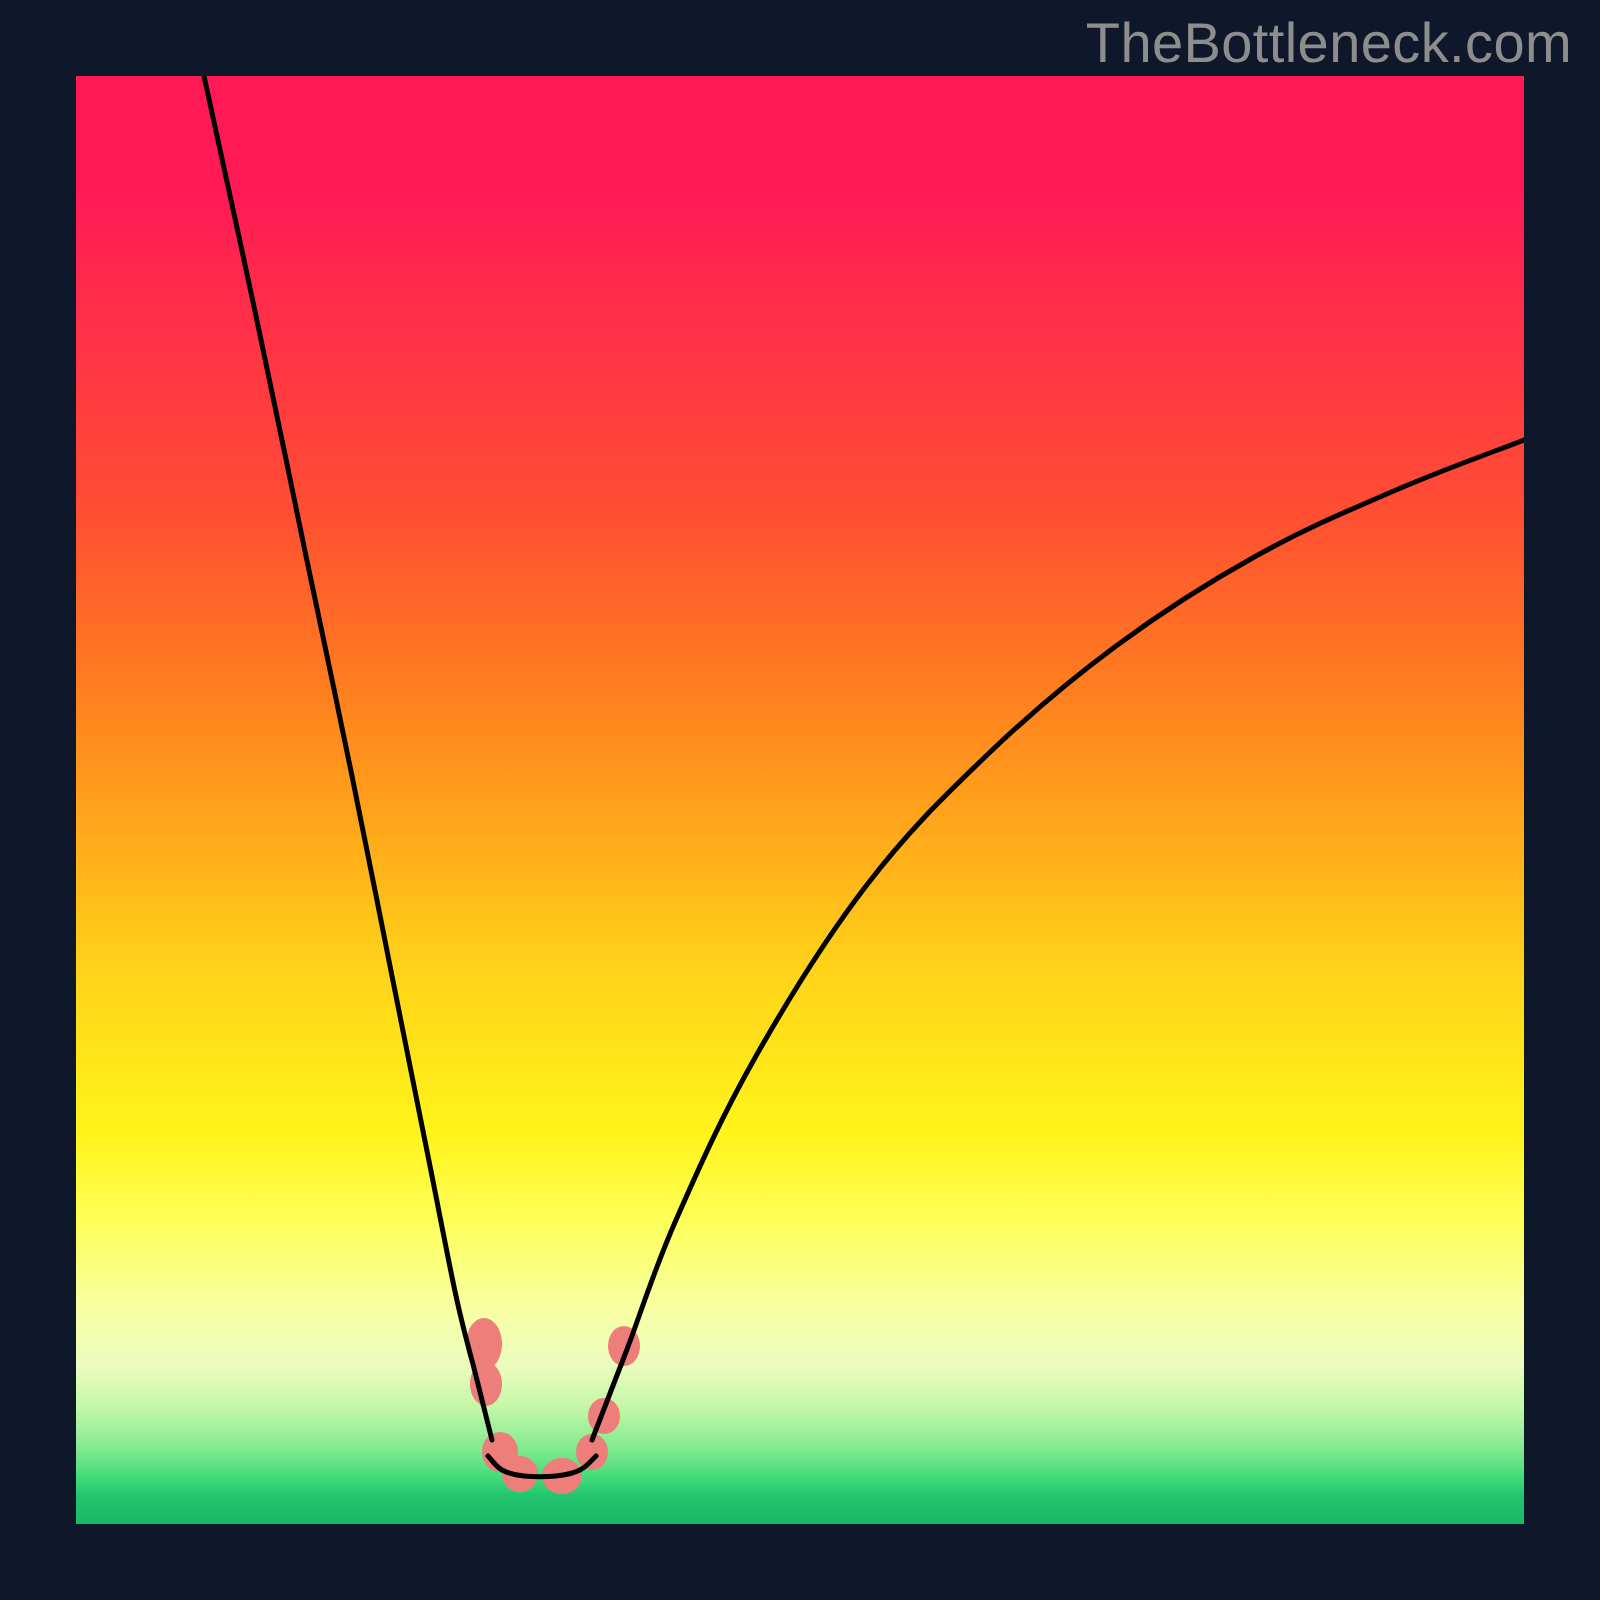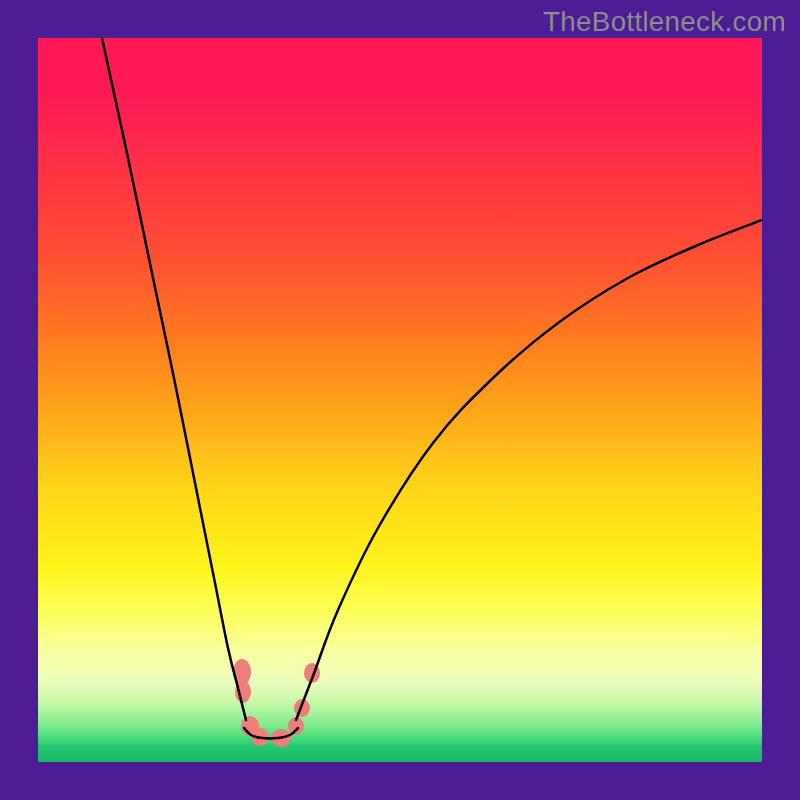--- a/index.html
+++ b/index.html
@@ -9,21 +9,21 @@
     height: 800px;
     background: #000;
     overflow: hidden;
   }
   .frame {
     position: absolute;
     left: 0;
     top: 0;
     width: 800px;
     height: 800px;
-    background: #4c1d95;
+    background: #0f172a;
   }
   .watermark {
     position: absolute;
     top: 6px;
     right: 14px;
     font-family: Arial, Helvetica, sans-serif;
     font-size: 28px;
     font-weight: 500;
     color: #8d8d8d;
     letter-spacing: 0.2px;

